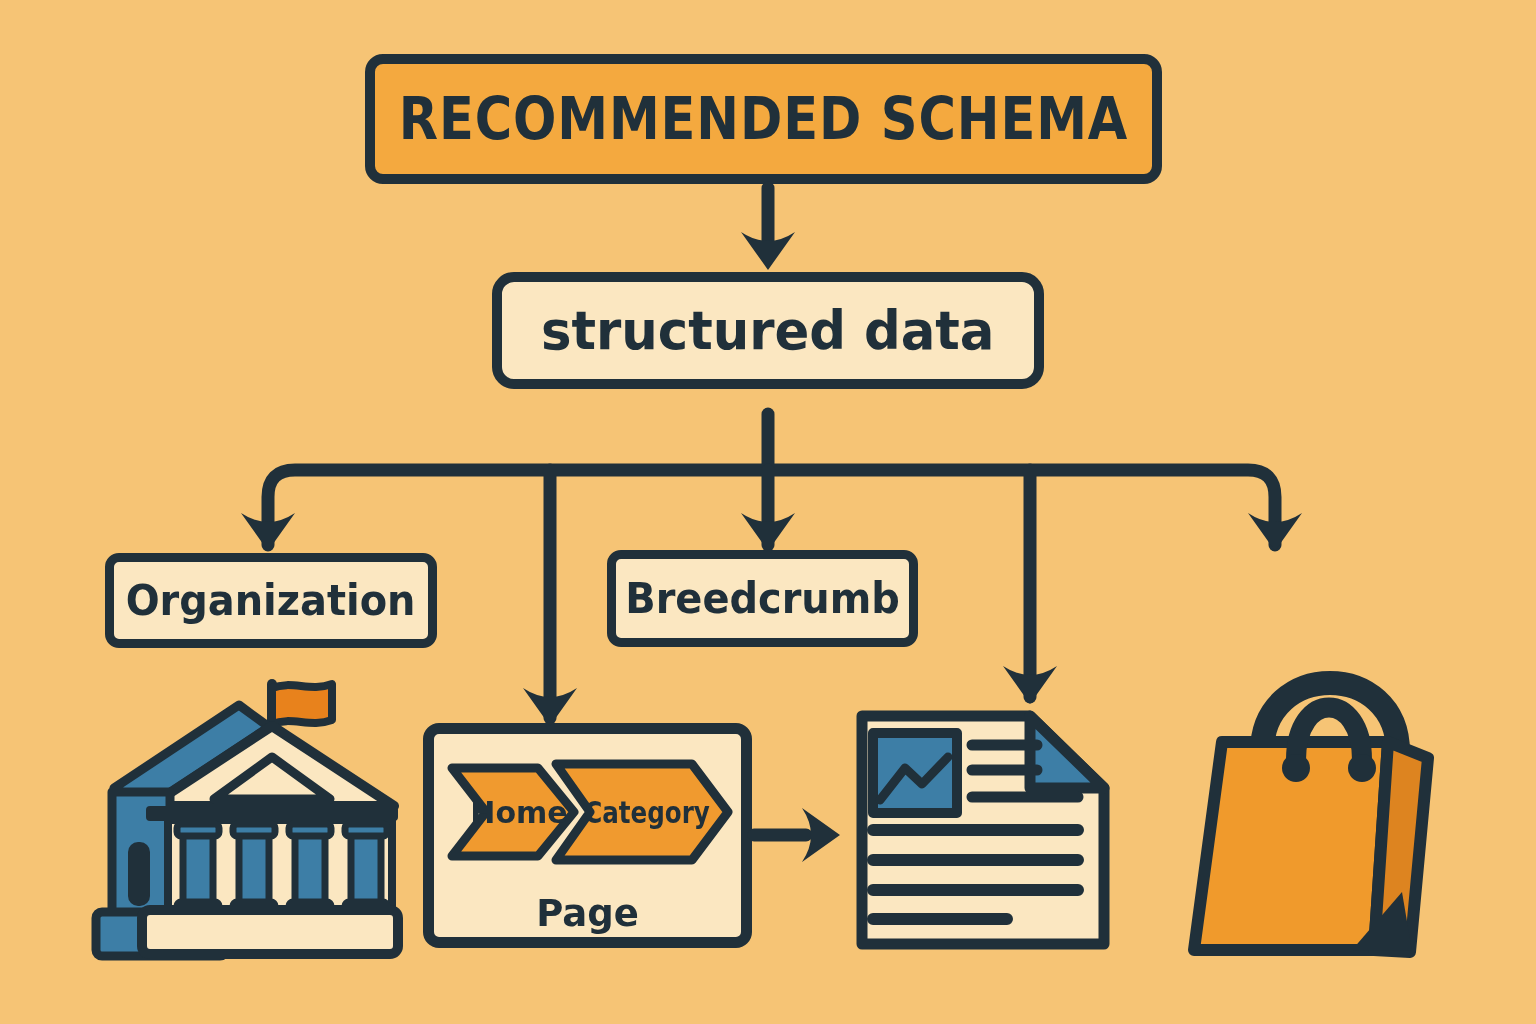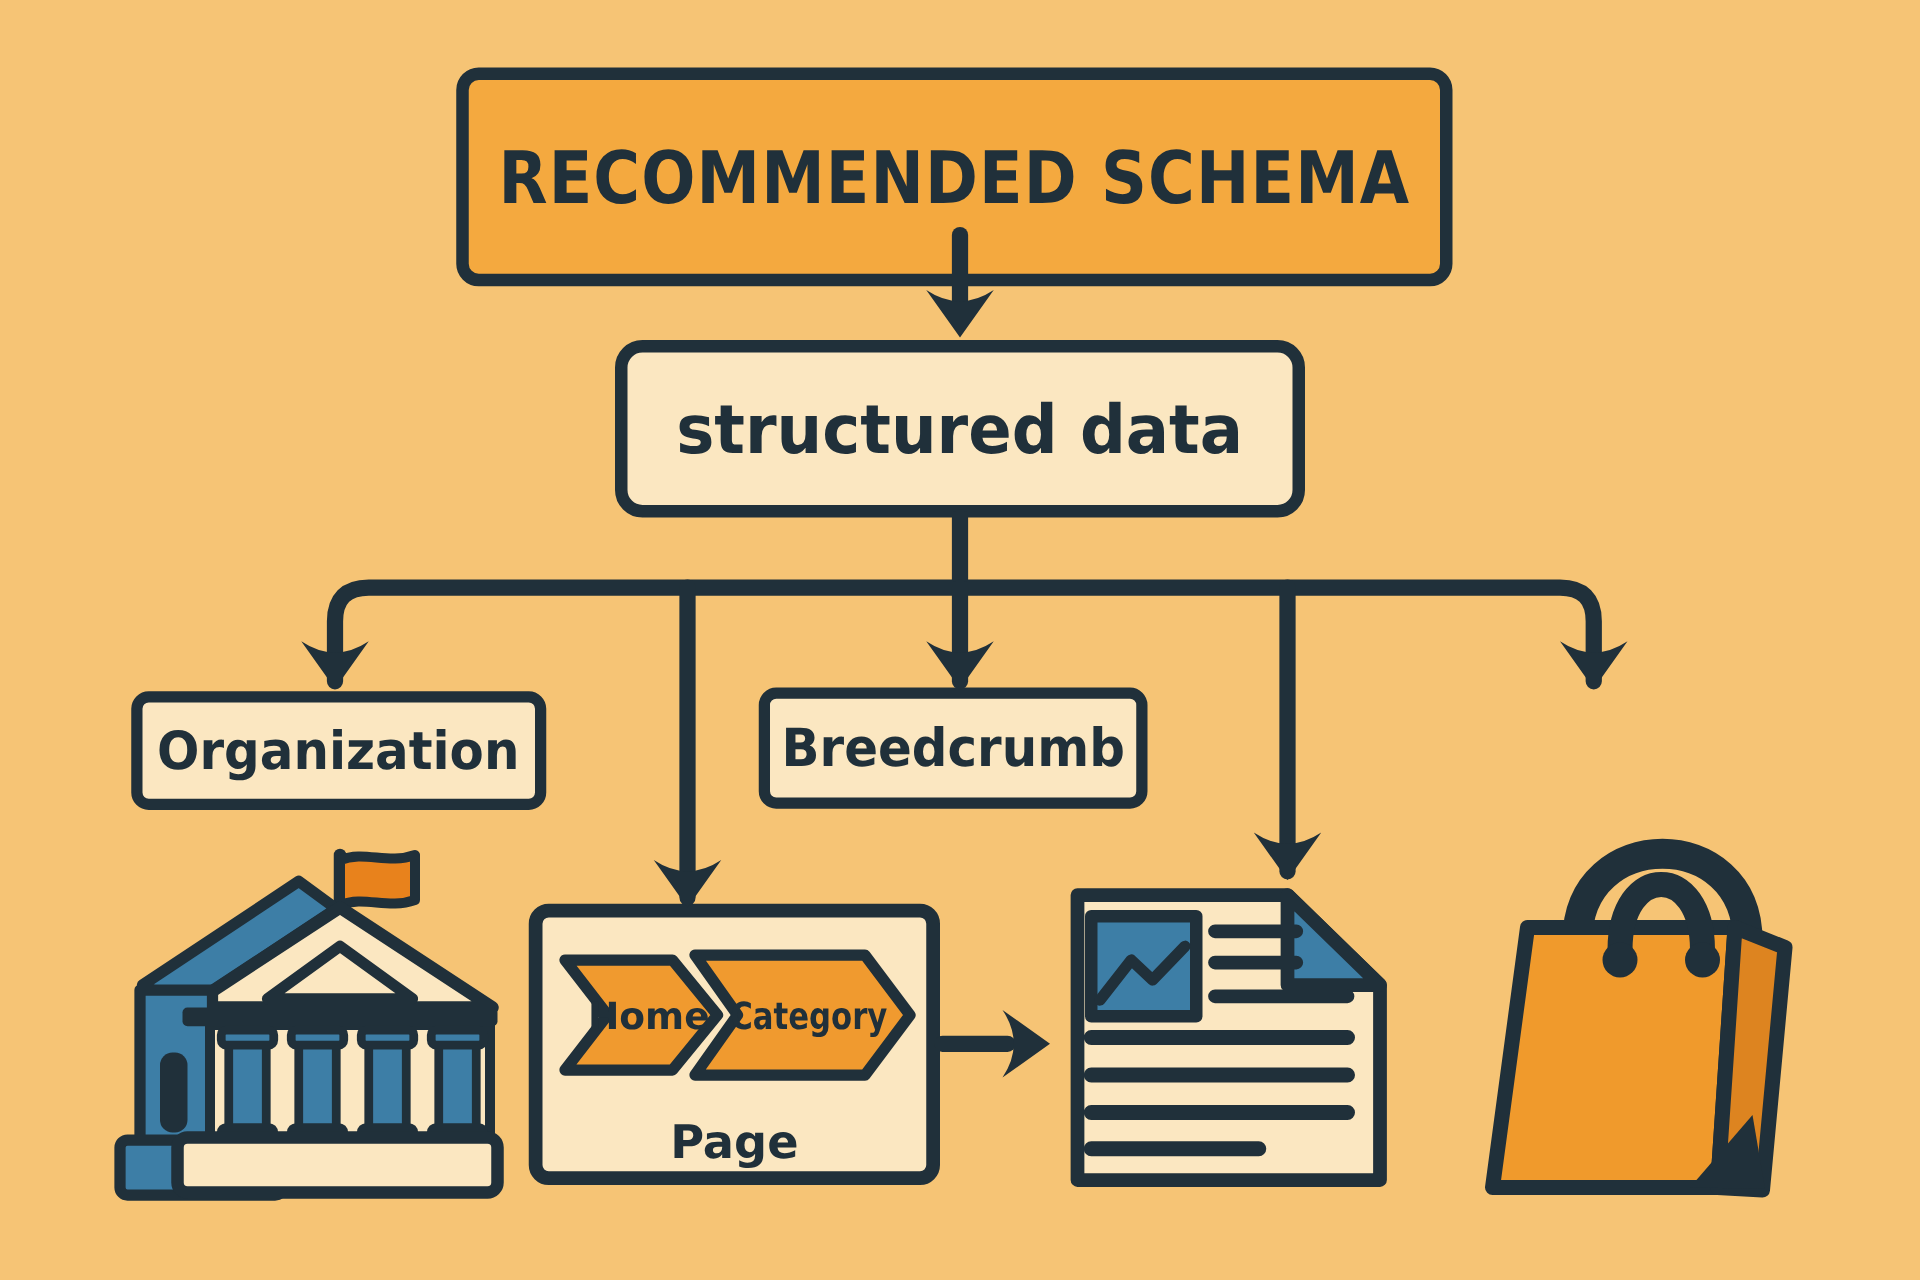--- a/index.html
+++ b/index.html
@@ -26,25 +26,25 @@
   .f-chev{fill:var(--chevron,#F09A2F)} .f-bag{fill:var(--bag,#F09A2C)} .f-bagside{fill:var(--bagside,#DD8420)}
   .f-flag{fill:var(--flag,#E8821C)} .f-none{fill:none}
   .s-dark{stroke:var(--dark,#20303A);stroke-linecap:round;stroke-linejoin:round;}
   .chip-text{font-family:"DejaVu Sans","Liberation Sans",sans-serif;font-weight:bold;fill:var(--dark,#20303A);}
 </style>
 </head>
 <body>
 
 <div id="stage">
 
-  <div class="node title-box" style="left:365px;top:54px;width:797px;height:175px;">
+  <div class="node title-box" style="left:365px;top:54px;width:797px;height:130px;">
     <span class="condense">RECOMMENDED SCHEMA</span>
   </div>
 
-  <div class="node root-box" style="left:492px;top:272px;width:552px;height:142px;">
+  <div class="node root-box" style="left:492px;top:272px;width:552px;height:117px;">
     <span class="condense95">structured data</span>
   </div>
 
   <div class="node branch-box" style="left:105px;top:553px;width:332px;height:95px;">
     <span class="condense95">Organization</span>
   </div>
 
   <div class="node branch-box" style="left:607px;top:550px;width:311px;height:97px;">
     <span class="condense95">Breedcrumb</span>
   </div>

